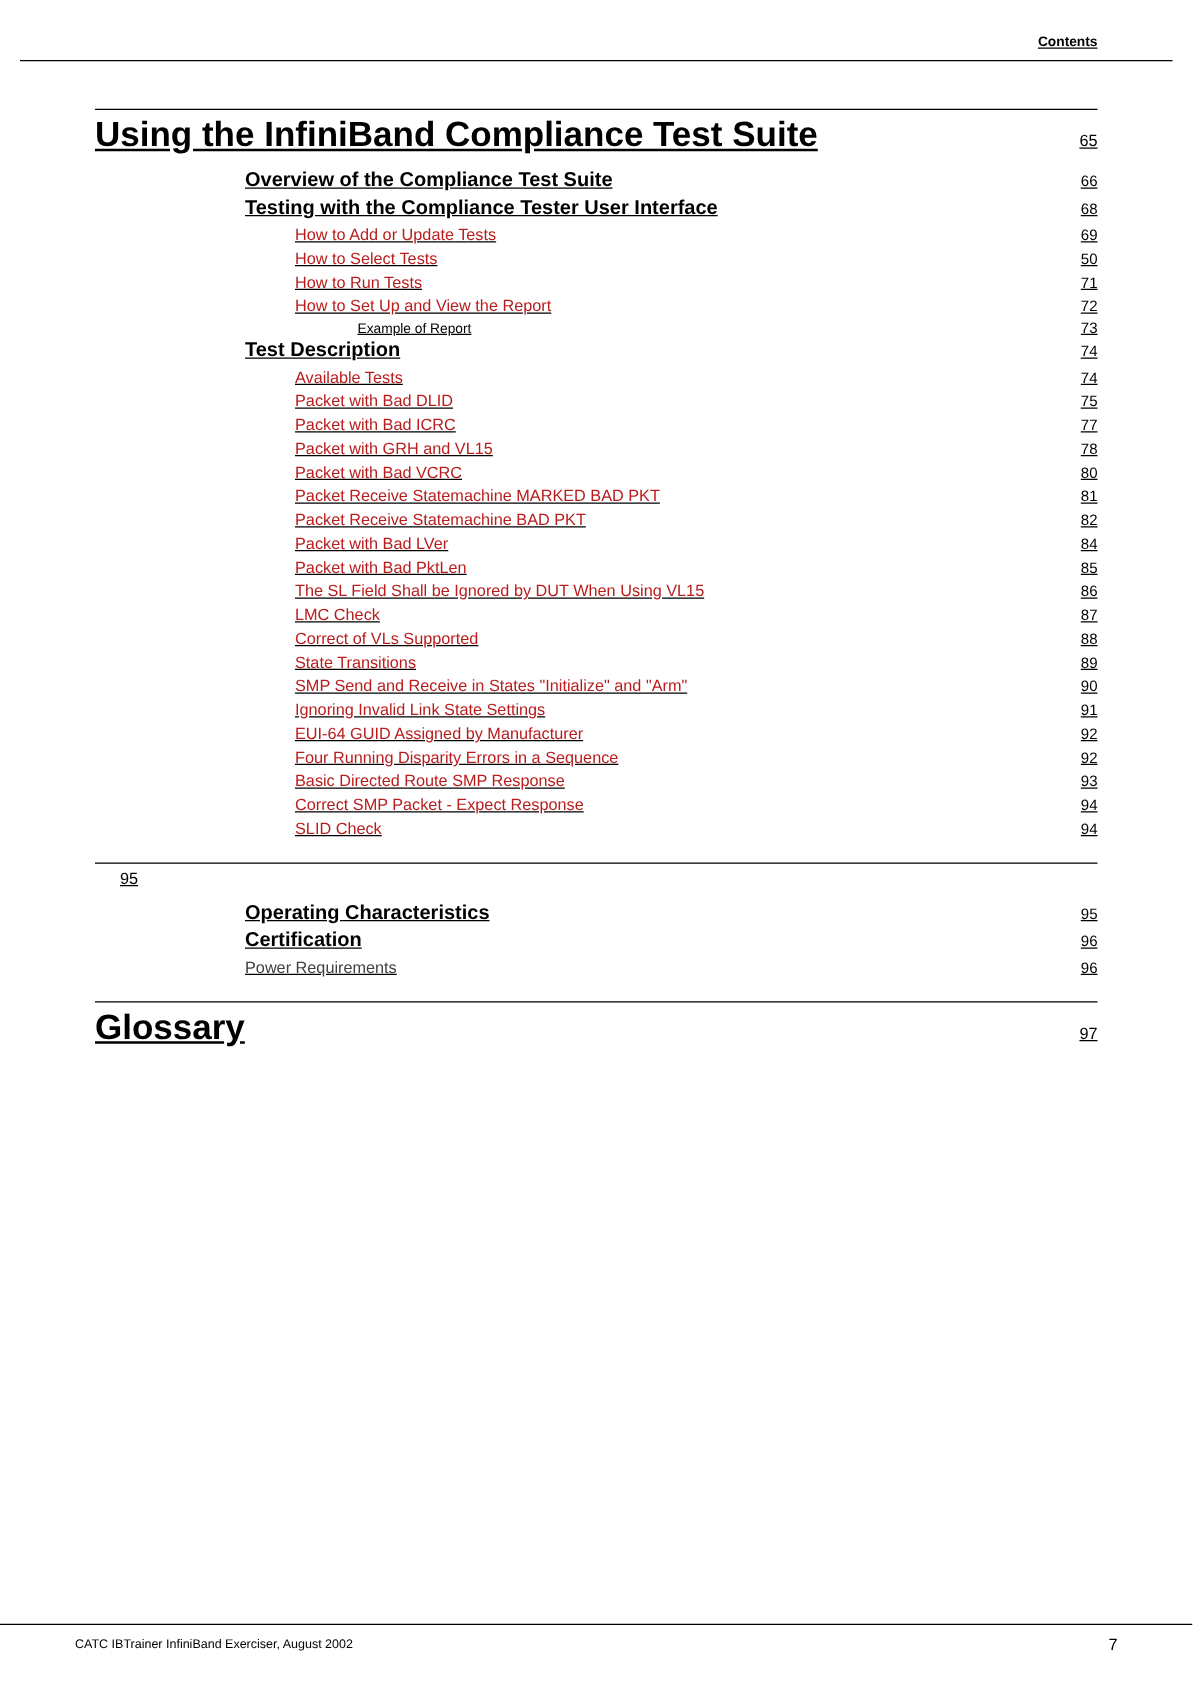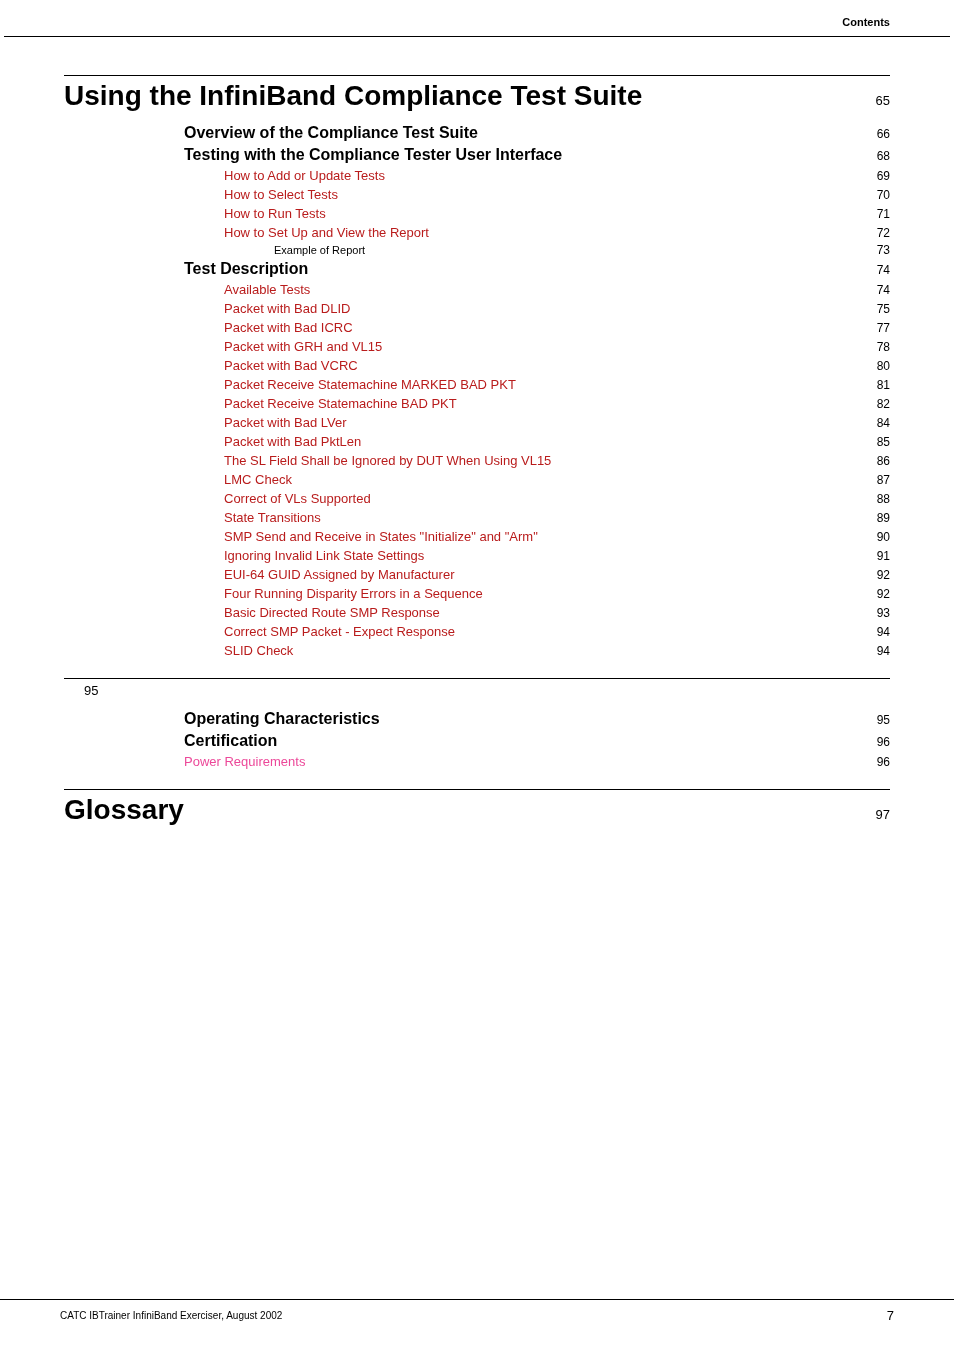--- a/index.html
+++ b/index.html
@@ -13,23 +13,24 @@
       background: #fff;
       color: #000;
       width: 954px;
       min-height: 1351px;
       position: relative;
     }
 
     .page {
       width: 954px;
       min-height: 1351px;
-      padding: 4px;
+      padding: 16px;
       position: relative;
       background: #fff;
+      text-decoration: underline;
     }
 
     
     .header {
       display: flex;
       justify-content: flex-end;
       align-items: center;
       padding: 12px 60px 8px 60px;
       border-bottom: 1px solid #000;
     }
@@ -79,21 +80,21 @@
 
     .section-title-bold {
       font-size: 16px;
       font-weight: bold;
       color: #000;
     }
 
     .section-title-normal {
       font-size: 13px;
       font-weight: normal;
-      color: #ec4899;
+      color: #404040;
     }
 
     .section-page {
       font-size: 12px;
       color: #000;
       white-space: nowrap;
       margin-left: 20px;
     }
 
     
@@ -194,21 +195,21 @@
       <span class="section-title-bold">Testing with the Compliance Tester User Interface</span>
       <span class="section-page">68</span>
     </div>
 
     <div class="subsection-row">
       <span class="subsection-title">How to Add or Update Tests</span>
       <span class="page-num">69</span>
     </div>
     <div class="subsection-row">
       <span class="subsection-title">How to Select Tests</span>
-      <span class="page-num">70</span>
+      <span class="page-num">50</span>
     </div>
     <div class="subsection-row">
       <span class="subsection-title">How to Run Tests</span>
       <span class="page-num">71</span>
     </div>
     <div class="subsection-row">
       <span class="subsection-title">How to Set Up and View the Report</span>
       <span class="page-num">72</span>
     </div>
     <div class="subsubsection-row">

